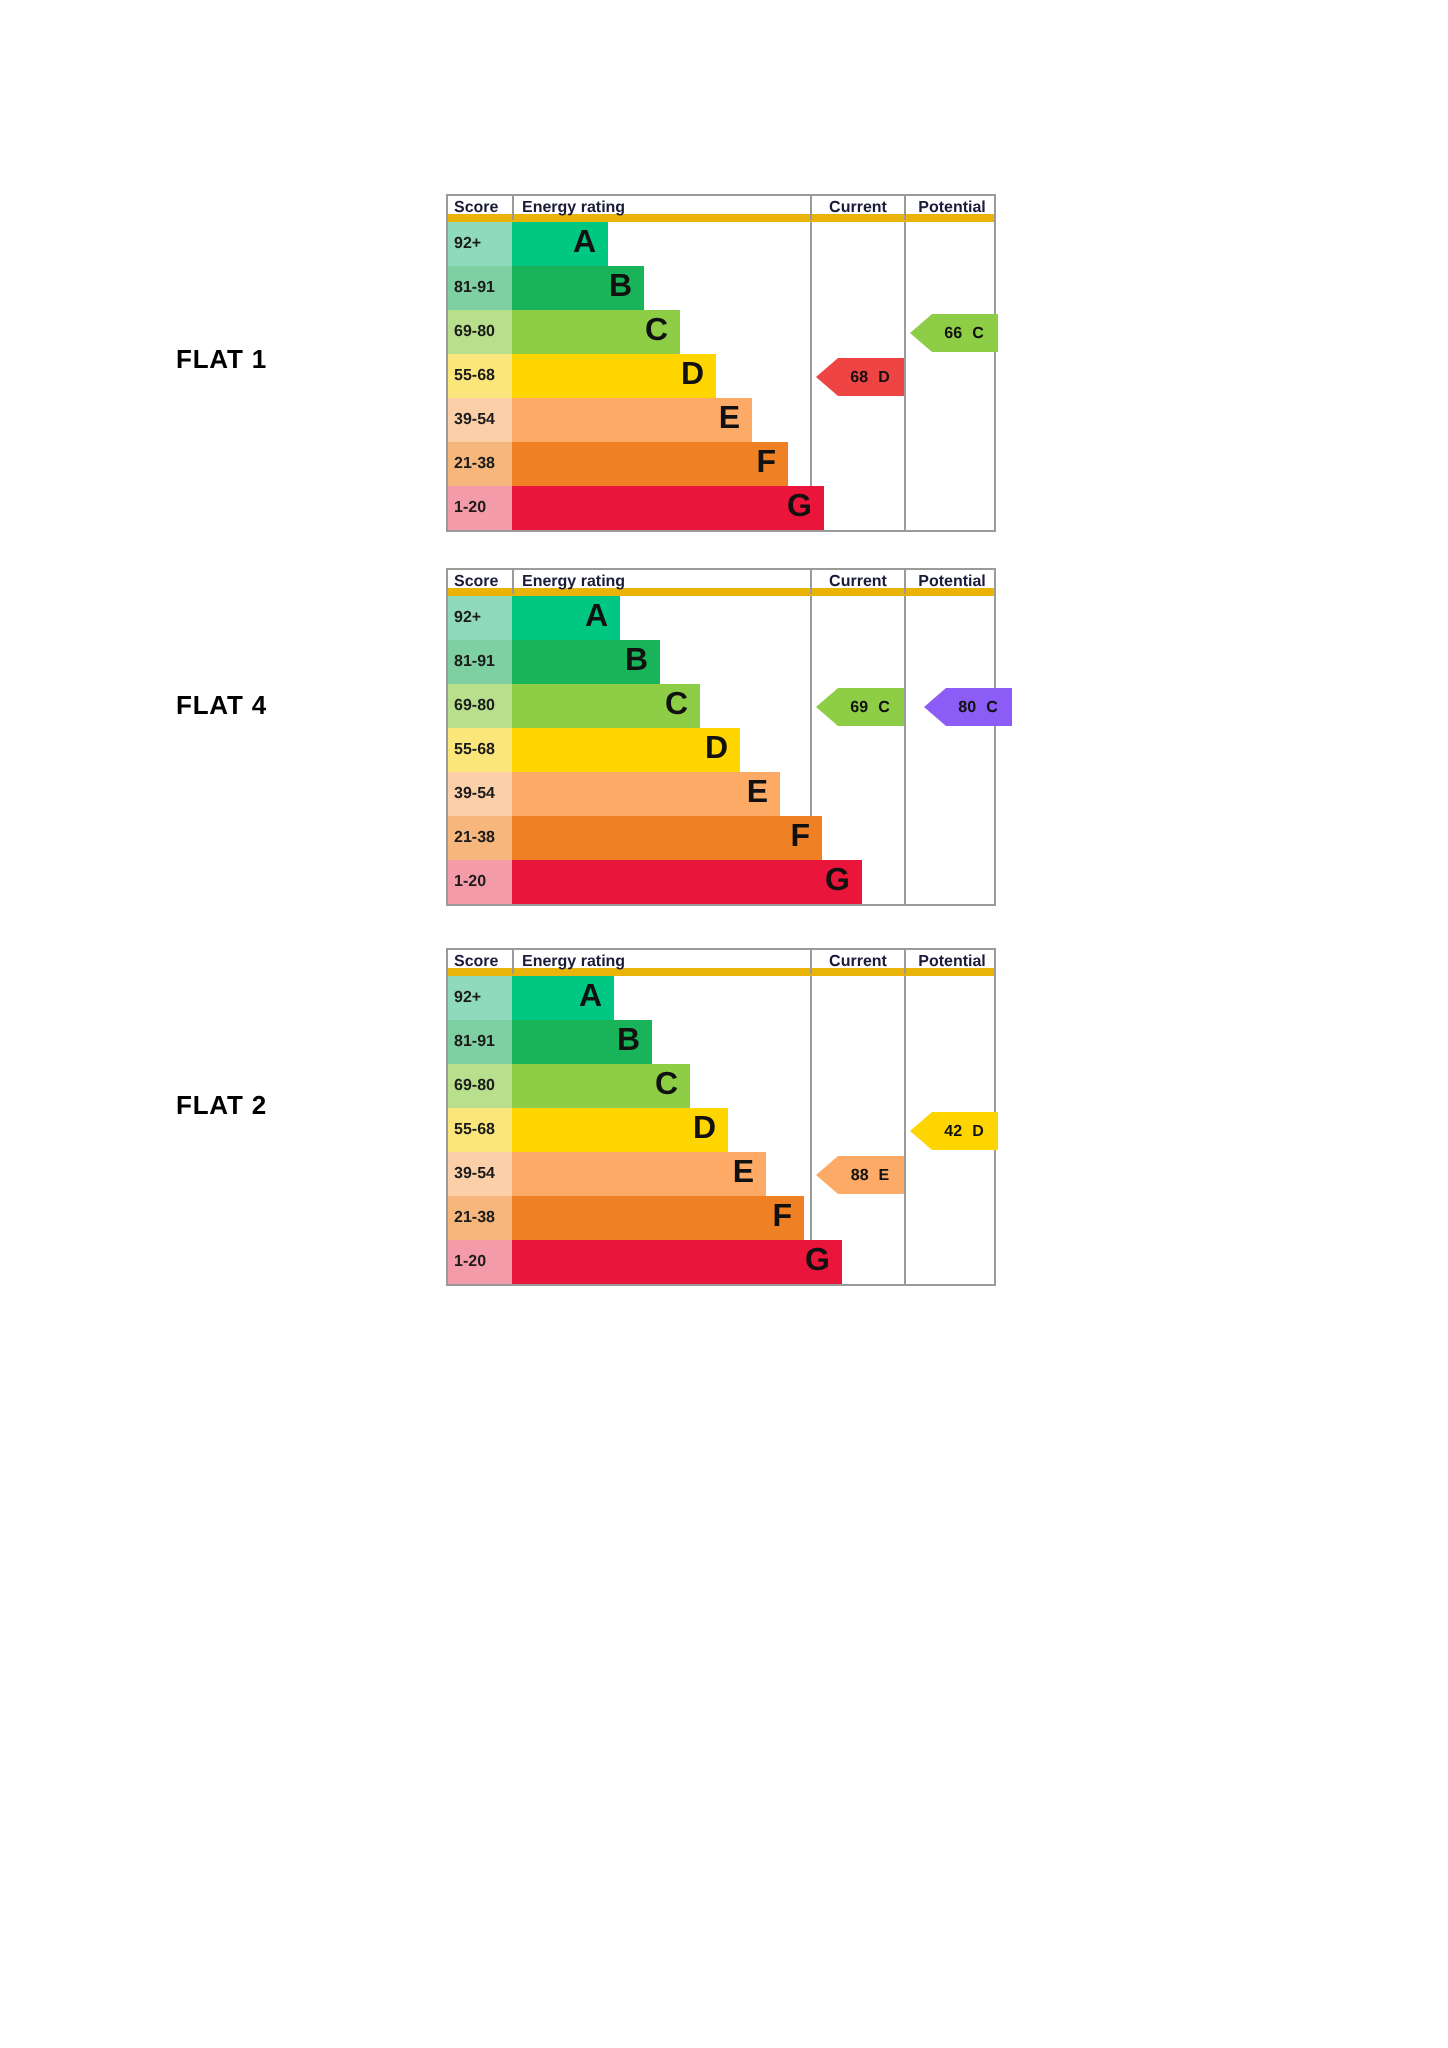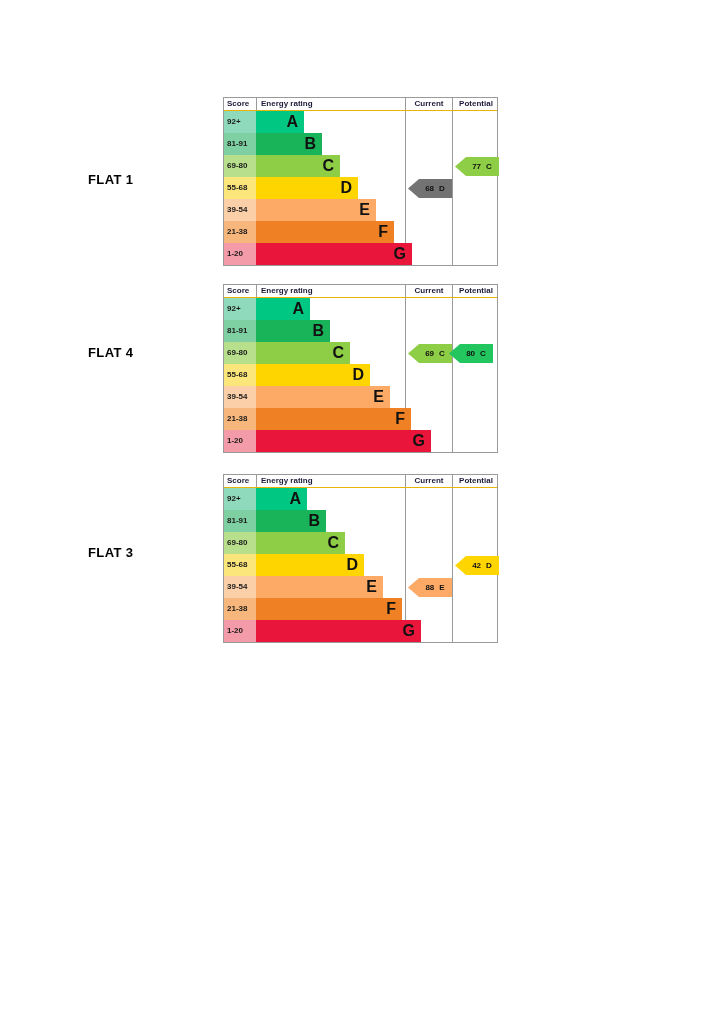--- a/index.html
+++ b/index.html
@@ -56,21 +56,21 @@
     background: #ffffff;
   }
   .epc-block.b0 .epc-table { top: 3px;  width: 275px; }
   .epc-block.b1 .epc-table { top: 3px;  width: 275px; }
   .epc-block.b2 .epc-table { top: 3px;  width: 275px; }
 
   
   .epc-head {
     position: relative;
     height: 13px;
-    border-bottom: 1px solid #eab308;
+    border-bottom: 4px solid #eab308;
     box-sizing: border-box;
   }
   .epc-head .hcell {
     position: absolute;
     top: 0;
     height: 12px;
     line-height: 12px;
     font-size: 8px;
     font-weight: bold;
     color: #1b1b3a;
@@ -207,22 +207,22 @@
               <div class="band-bar" style="background: rgb(239, 128, 35); width: 138px;">
                 <div class="band-letter">F</div>
               </div>
             </div>
             <div class="band-row" style="top: 132px;">
               <div class="band-score" style="background: rgb(243, 155, 168);">1-20</div>
               <div class="band-bar" style="background: rgb(233, 21, 59); width: 156px;">
                 <div class="band-letter">G</div>
               </div>
             </div>
-            <div class="rating-arrow" style="background: #737373; width: 44px; left: 184px; top: 68px;"><span>68</span><span class="sep"></span><span>D</span></div>
-            <div class="rating-arrow" style="background: rgb(141, 206, 70); width: 44px; left: 231px; top: 46px;"><span>77</span><span class="sep"></span><span>C</span></div>
+            <div class="rating-arrow" style="background: #ef4444; width: 44px; left: 184px; top: 68px;"><span>68</span><span class="sep"></span><span>D</span></div>
+            <div class="rating-arrow" style="background: rgb(141, 206, 70); width: 44px; left: 231px; top: 46px;"><span>66</span><span class="sep"></span><span>C</span></div>
           </div>
         </div>
       </div>
       <div class="epc-block b1">
         <div class="flat-label">FLAT 4</div>
         <div class="epc-table">
           <div class="epc-head">
             <div class="hcell h-score">Score</div>
             <div class="hcell h-rating">Energy rating</div>
             <div class="hcell h-current">Current</div>
@@ -267,26 +267,26 @@
                 <div class="band-letter">F</div>
               </div>
             </div>
             <div class="band-row" style="top: 132px;">
               <div class="band-score" style="background: rgb(243, 155, 168);">1-20</div>
               <div class="band-bar" style="background: rgb(233, 21, 59); width: 175px;">
                 <div class="band-letter">G</div>
               </div>
             </div>
             <div class="rating-arrow" style="background: rgb(141, 206, 70); width: 44px; left: 184px; top: 46px;"><span>69</span><span class="sep"></span><span>C</span></div>
-            <div class="rating-arrow" style="background: #22c55e; width: 44px; left: 225px; top: 46px;"><span>80</span><span class="sep"></span><span>C</span></div>
+            <div class="rating-arrow" style="background: #8b5cf6; width: 44px; left: 238px; top: 46px;"><span>80</span><span class="sep"></span><span>C</span></div>
           </div>
         </div>
       </div>
       <div class="epc-block b2">
-        <div class="flat-label">FLAT 3</div>
+        <div class="flat-label">FLAT 2</div>
         <div class="epc-table">
           <div class="epc-head">
             <div class="hcell h-score">Score</div>
             <div class="hcell h-rating">Energy rating</div>
             <div class="hcell h-current">Current</div>
             <div class="hcell h-potential">Potential</div>
           </div>
           <div class="epc-body">
             <div class="vsep v1"></div>
             <div class="vsep v2"></div>

